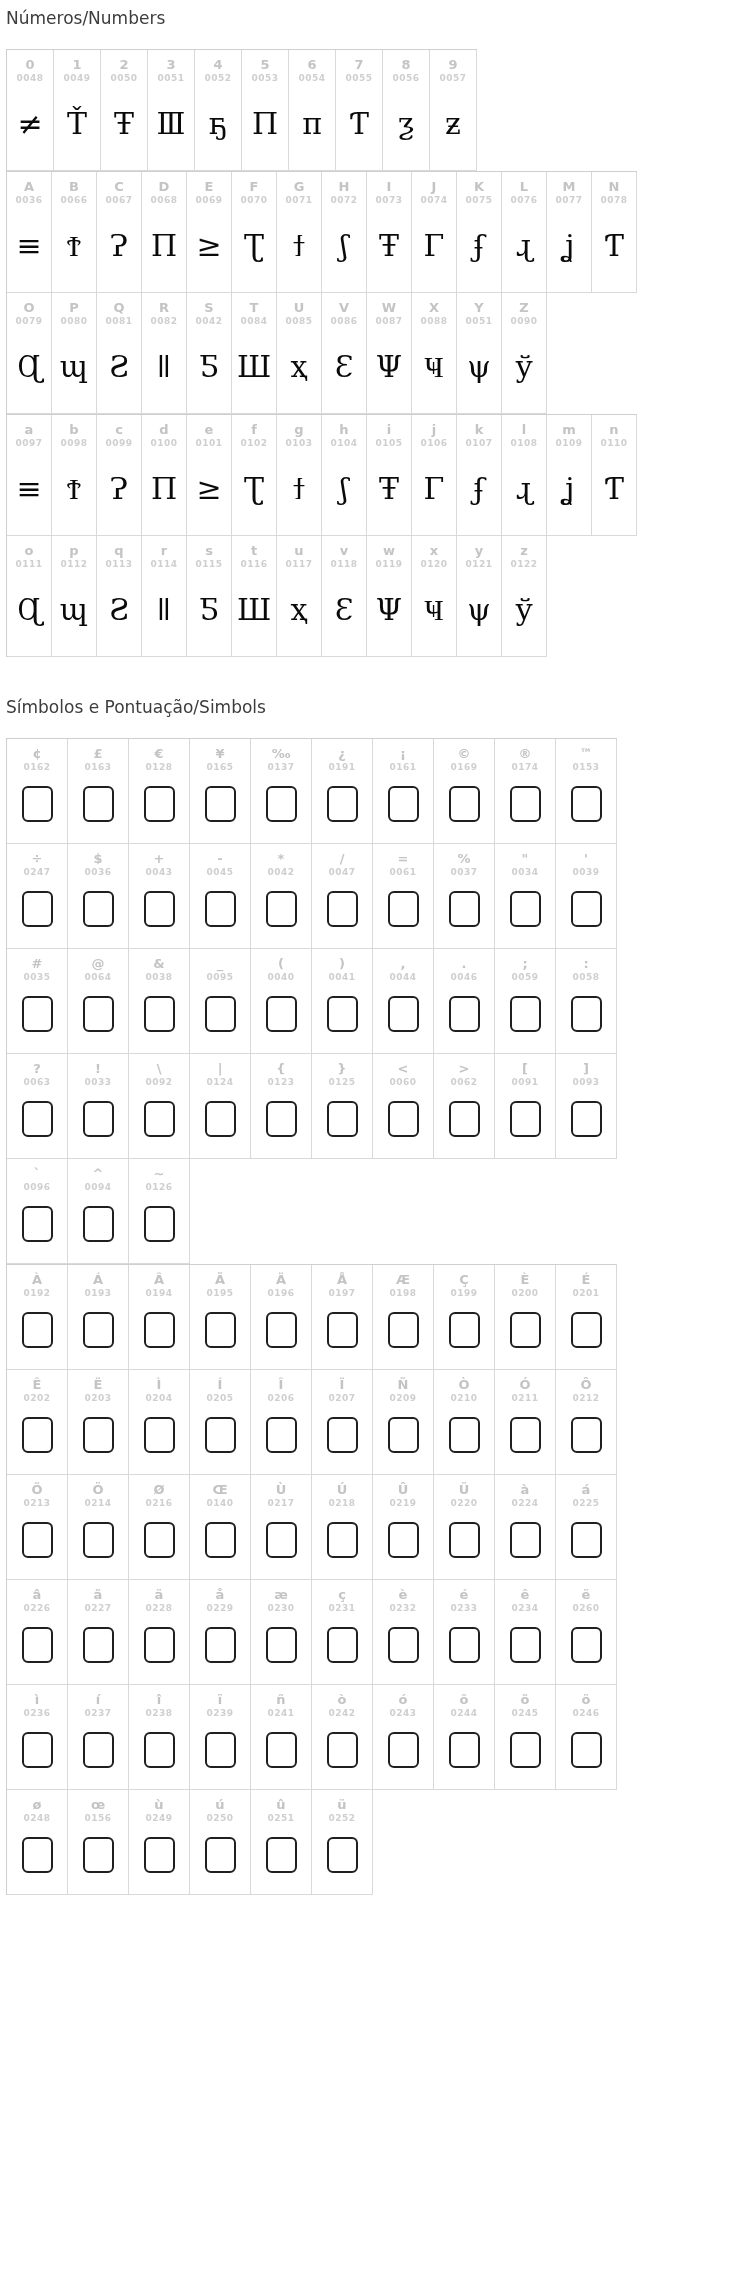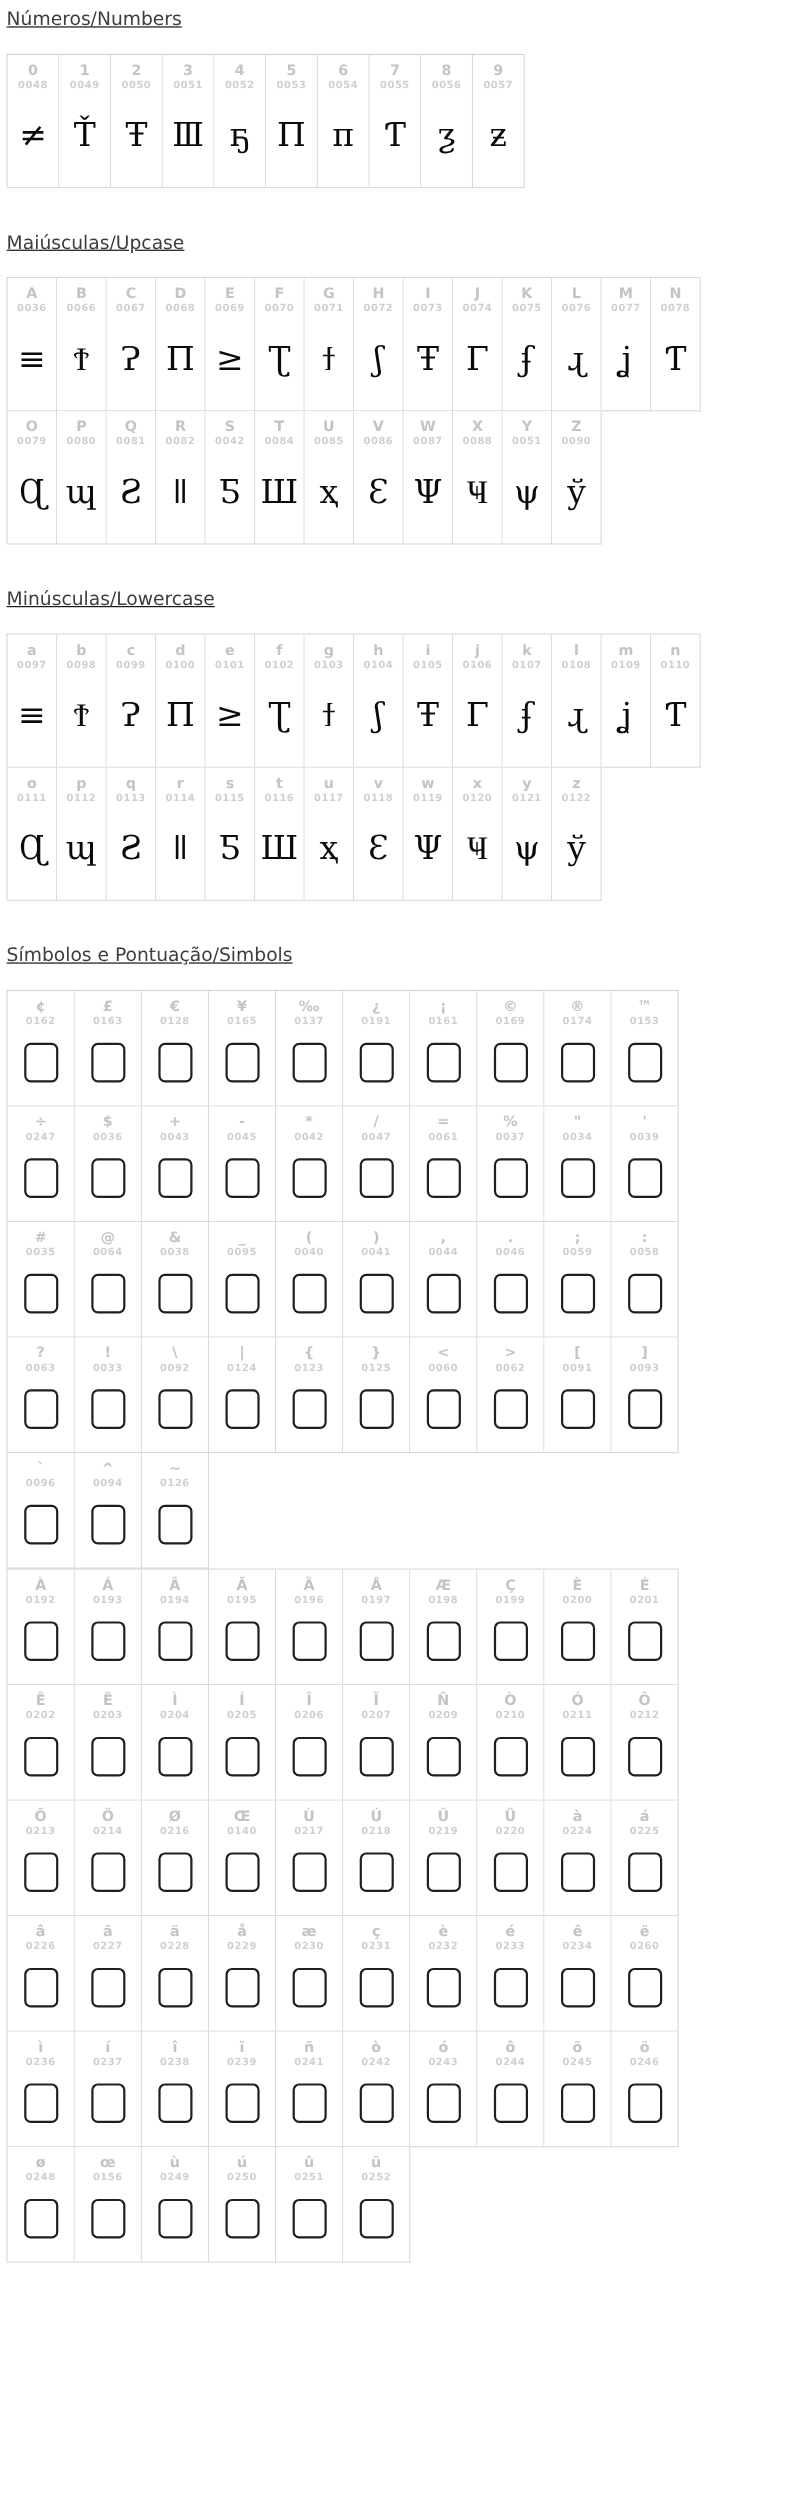--- a/index.html
+++ b/index.html
@@ -1,17 +1,17 @@
 <!DOCTYPE html>
 <html><head>
 <meta charset="utf-8">
 <style>
   html,body{margin:0;padding:0;background:#ffffff;}
   body{width:730px;font-family:"DejaVu Sans", sans-serif;}
-  .wrap{padding:6px 0 40px 6px;text-decoration:underline;}
+  .wrap{padding:6px 0 40px 6px;}
   .section{margin:0;}
   .section-title{
     font-size:17px;font-weight:400;color:#3d3d3d;
     margin:40px 0 21px 0;line-height:20px;
     font-family:"DejaVu Sans", sans-serif;
   }
   .section:first-child .section-title{margin-top:2px;}
   .tbl{display:inline-block;border-top:1px solid #cfcfcf;border-left:1px solid #cfcfcf;width:auto;}
   .row{display:flex;width:-moz-fit-content;width:fit-content;}
   .cell{
@@ -93,21 +93,20 @@
           </div>
           <div class="cell">
             <div class="cell-char">9</div>
             <div class="cell-code">0057</div>
             <div class="cell-glyph">ƶ</div>
           </div>
         </div></div>
   </div>
 
   <div class="section sec-upcase">
-    <h2 class="section-title">Maiúsculas/Upcase</h2>
     <div class="tbl"><div class="row">
           <div class="cell">
             <div class="cell-char">A</div>
             <div class="cell-code">0036</div>
             <div class="cell-glyph">≡</div>
           </div>
           <div class="cell">
             <div class="cell-char">B</div>
             <div class="cell-code">0066</div>
             <div class="cell-glyph">Ϯ</div>
@@ -230,21 +229,20 @@
           </div>
           <div class="cell">
             <div class="cell-char">Z</div>
             <div class="cell-code">0090</div>
             <div class="cell-glyph">ў</div>
           </div>
         </div></div>
   </div>
 
   <div class="section sec-lowercase">
-    <h2 class="section-title">Minúsculas/Lowercase</h2>
     <div class="tbl"><div class="row">
           <div class="cell">
             <div class="cell-char">a</div>
             <div class="cell-code">0097</div>
             <div class="cell-glyph">≡</div>
           </div>
           <div class="cell">
             <div class="cell-char">b</div>
             <div class="cell-code">0098</div>
             <div class="cell-glyph">Ϯ</div>

